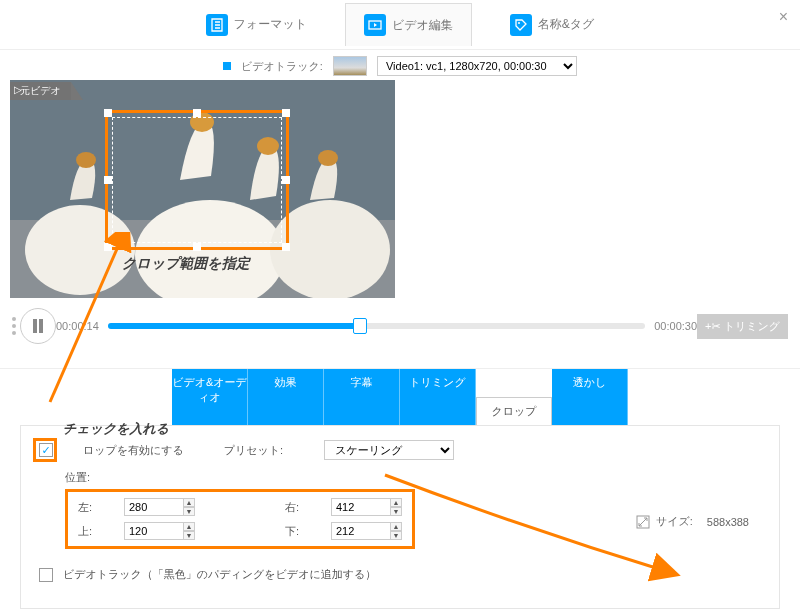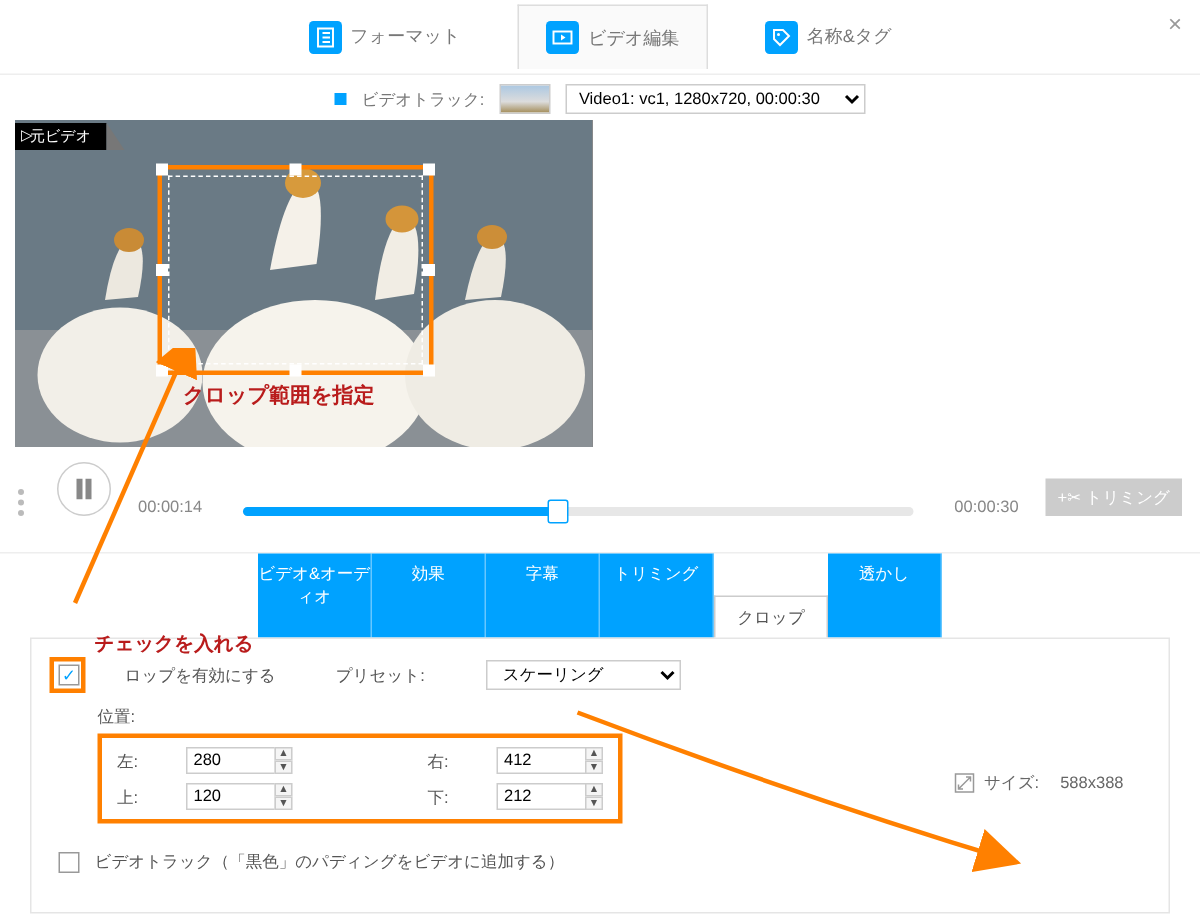--- a/index.html
+++ b/index.html
@@ -9,33 +9,33 @@
 .head-tab { display: flex; align-items: center; gap: 6px; padding: 10px 18px; cursor: pointer; color: #777; }
 .head-tab.active { border: 1px solid #ddd; border-bottom: none; background: #fafafa; }
 .head-icon { width: 22px; height: 22px; background: #00a2ff; border-radius: 3px; position: relative; }
 .head-icon svg { position:absolute; top:50%; left:50%; transform:translate(-50%,-50%); }
 .track-row { display: flex; align-items: center; justify-content: center; gap: 10px; padding: 6px 0 4px; font-size: 11px; color: #777; }
 .track-thumb { width: 34px; height: 20px; background: linear-gradient(180deg,#acc8e2 0%,#dcdcdc 60%,#a58f5d 100%); border: 1px solid #ccc; }
 .track-select { width: 200px; border: 1px solid #ccc; height: 20px; font-size: 11px; padding: 1px 4px; background: #fff; }
 .video-row { display: flex; gap: 10px; padding: 0 10px; position: relative; }
 .video-pane { width: 385px; height: 218px; background: #1a1a1a; position: relative; overflow: hidden; }
 .video-image { position: absolute; inset: 0; }
-.label-badge { position: absolute; top: 2px; background: #000000; color: #fff; font-size: 10px; padding: 2px 10px; z-index: 20; }
+.label-badge { position: absolute; top: 2px; background: #737373; color: #fff; font-size: 10px; padding: 2px 10px; z-index: 20; }
 .label-badge.left { left: 0; }
 .label-badge.right { right: 0; }
 .label-badge::after { content: ""; position: absolute; top: 0; width: 0; height: 0; border-style: solid; }
 .label-badge.left::after { right: -12px; border-width: 18px 0 0 12px; border-color: transparent transparent transparent #777; }
 .label-badge.right::after { left: -12px; border-width: 0 0 18px 12px; border-color: transparent transparent #777 transparent; }
 .mag { position:absolute; top:3px; right:4px; color:#fff; font-size:12px; z-index:21; }
 .tri { position:absolute; top:4px; left:4px; color:#fff; font-size:10px; z-index:21;}
 .crop-frame { position: absolute; border: 3px solid #ff8000; z-index: 10; }
 .crop-frame .inner { position: absolute; inset: 4px; border: 1px dashed #fff; }
 .crop-handle { position: absolute; width: 8px; height: 8px; background: #fff; }
-.annotation { position: absolute; color: #b91c1c; font-weight: bold; font-size: 14px; z-index: 30; pointer-events: none; }
-.timeline { display: flex; align-items: flex-end; gap: 18px; padding: 10px 12px 20px; }
+.annotation { position: absolute; color: #404040; font-weight: bold; font-size: 14px; z-index: 30; pointer-events: none; font-style: italic; }
+.timeline { display: flex; align-items: center; padding: 10px 12px 20px; }
 .play-btn { width: 36px; height: 36px; border-radius: 50%; border: 1px solid #ccc; display: flex; align-items: center; justify-content: center; cursor: pointer; position: relative; }
 .dots { width: 8px; display:flex; flex-direction:column; gap:3px; }
 .dots span { width:4px;height:4px;border-radius:50%;background:#bbb;display:block;}
 .time-text { font-size: 11px; color: #888; width: 52px; }
 .slider-track { flex: 1; height: 6px; background: #e7e7e7; position: relative; border-radius: 3px; }
 .slider-fill { position: absolute; left: 0; top: 0; bottom: 0; background: #00a2ff; border-radius: 3px; }
 .slider-thumb { position: absolute; width: 14px; height: 16px; background: #fff; border: 1px solid #00a2ff; top: -5px; border-radius: 2px; }
 .trim-btn { background: #ccc; color: #fff; padding: 5px 8px; font-size: 11px; cursor: pointer; display:flex;align-items:center;gap:3px;}
 .option-tabs { display: flex; justify-content: center; border-top: 1px solid #eee; margin-top: 4px; }
 .option-tabs .tab { width: 76px; text-align: center; padding: 6px 0; font-size: 11px; background: #00a2ff; color: #fff; border-right: 1px solid rgba(255,255,255,0.4); cursor: pointer; }

